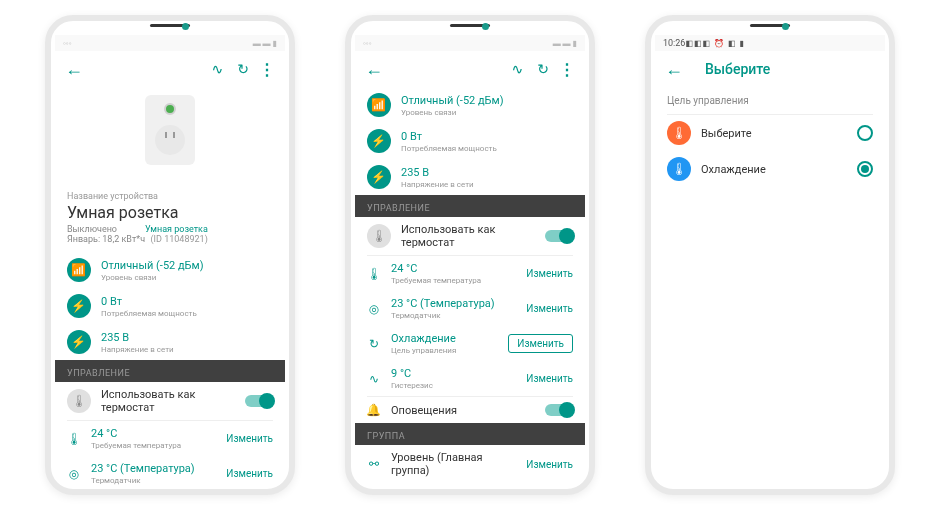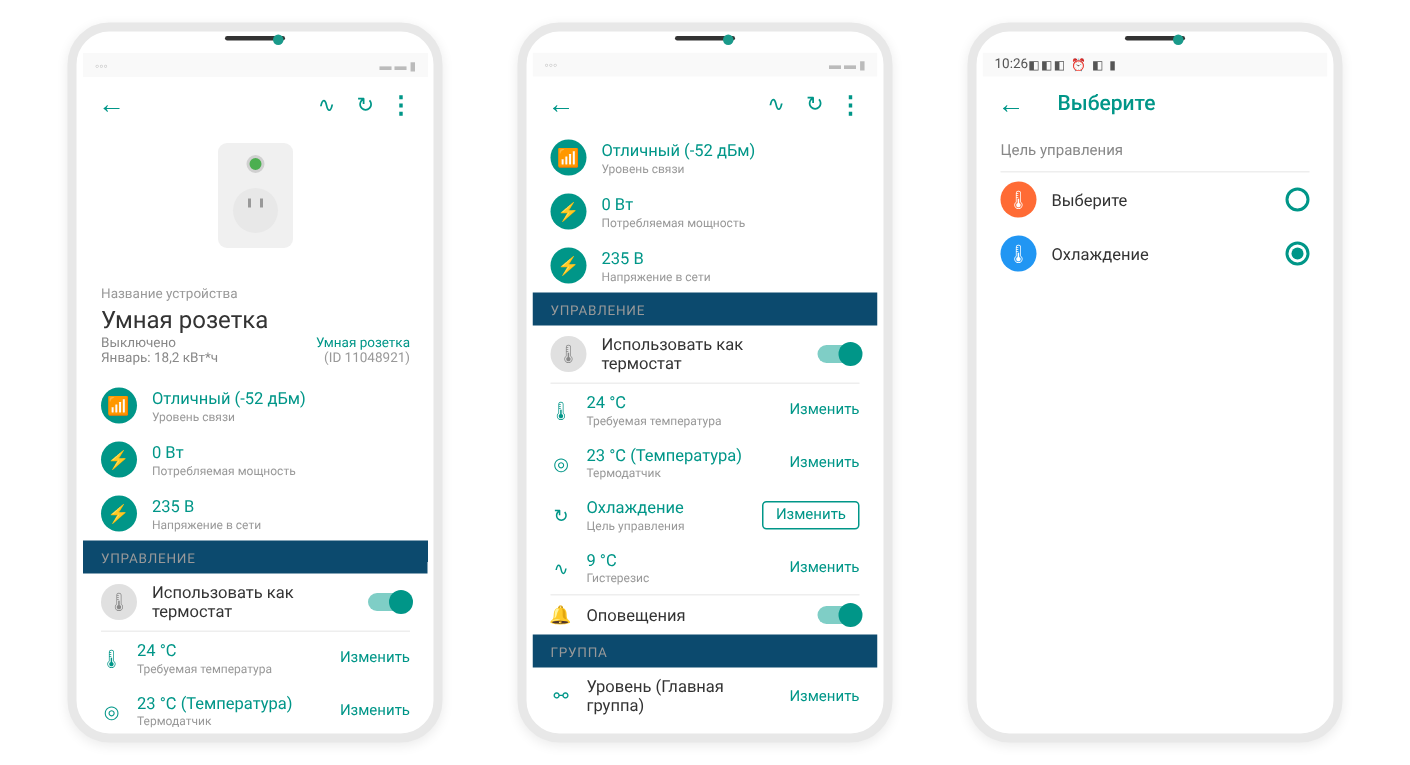--- a/index.html
+++ b/index.html
@@ -22,41 +22,41 @@
 .topbar-title{color:#009688;font-size:14px;font-weight:500;margin-left:16px}
 .device-img{display:flex;justify-content:center;padding:8px 0}
 .socket{width:50px;height:70px;background:#f0f0f0;border-radius:6px;position:relative;display:flex;flex-direction:column;align-items:center;padding-top:8px}
 .socket-led{width:12px;height:12px;background:#4caf50;border-radius:50%;border:2px solid #d0d0d0}
 .socket-plug{width:30px;height:30px;background:#e8e8e8;border-radius:50%;margin-top:10px;position:relative}
 .socket-plug::before,.socket-plug::after{content:"";position:absolute;width:2px;height:6px;background:#999;top:7px}
 .socket-plug::before{left:10px}
 .socket-plug::after{right:10px}
 .dev-label{font-size:9px;color:#999;padding:0 12px;margin-top:18px}
 .dev-name{font-size:16px;color:#333;padding:0 12px;margin-top:2px}
-.dev-meta{display:flex;justify-content:space-between;padding:2px 12px 8px;font-size:9px;color:#888}
+.dev-meta{display:flex;padding:2px 12px 8px;font-size:9px;color:#888}
 .dev-meta .right{text-align:right;color:#009688}
 .dev-meta .id{color:#999}
 .row{display:flex;align-items:center;padding:6px 12px;gap:10px}
 .row .icon{width:24px;height:24px;border-radius:50%;display:flex;align-items:center;justify-content:center;flex-shrink:0;font-size:12px}
 .row .icon.teal{background:#009688;color:#fff}
 .row .icon.gray{background:#e0e0e0;color:#888}
 .row .icon.orange{background:#ff6b35;color:#fff}
 .row .icon.blue{background:#2196f3;color:#fff}
 .row .icon-sm{width:14px;height:14px;color:#009688;font-size:12px;display:flex;align-items:center;justify-content:center;flex-shrink:0}
 .row .body{flex:1;min-width:0}
 .row .title{font-size:11px;color:#009688;font-weight:400}
 .row .title.dark{color:#333}
 .row .sub{font-size:8px;color:#999;margin-top:1px}
 .row .action{font-size:10px;color:#009688;cursor:pointer}
 .row .action.boxed{border:1px solid #009688;padding:3px 8px;border-radius:3px}
 .toggle{width:28px;height:12px;background:#7fcec6;border-radius:8px;position:relative;cursor:pointer}
 .toggle::after{content:"";position:absolute;right:-2px;top:-2px;width:16px;height:16px;background:#009688;border-radius:50%}
 .radio{width:16px;height:16px;border:2px solid #009688;border-radius:50%;cursor:pointer;display:flex;align-items:center;justify-content:center}
 .radio.selected::after{content:"";width:8px;height:8px;background:#009688;border-radius:50%}
-.section-hdr{font-size:9px;color:#999;padding:8px 12px 4px;background:#0c4a6e;letter-spacing:0.5px}
+.section-hdr{font-size:9px;color:#999;padding:8px 12px 4px;background:#404040;letter-spacing:0.5px}
 .divider{height:1px;background:#eee;margin:0 12px}
 .subtitle{font-size:10px;color:#888;padding:8px 12px}
 </style>
 </head>
 <body>
 
 <div class="phone">
   <div class="notch-cam"></div>
   <div class="screen">
     <div class="statusbar">

